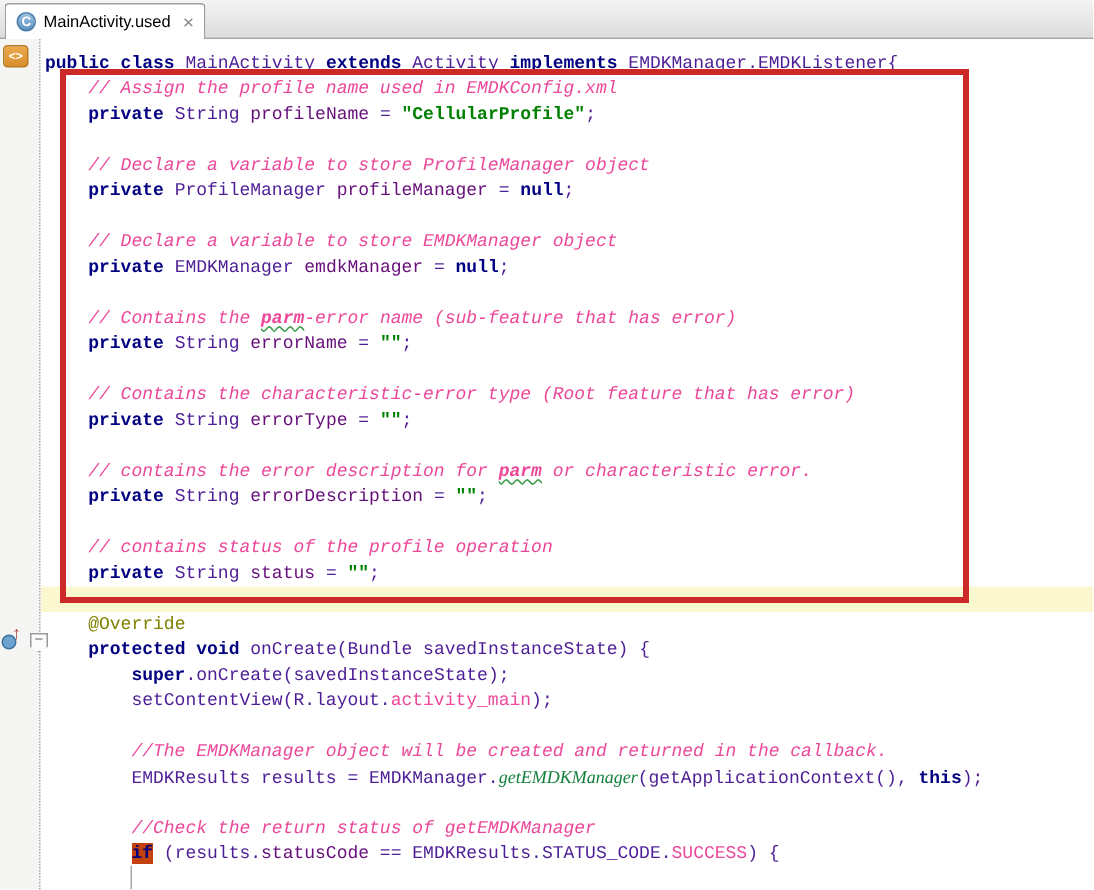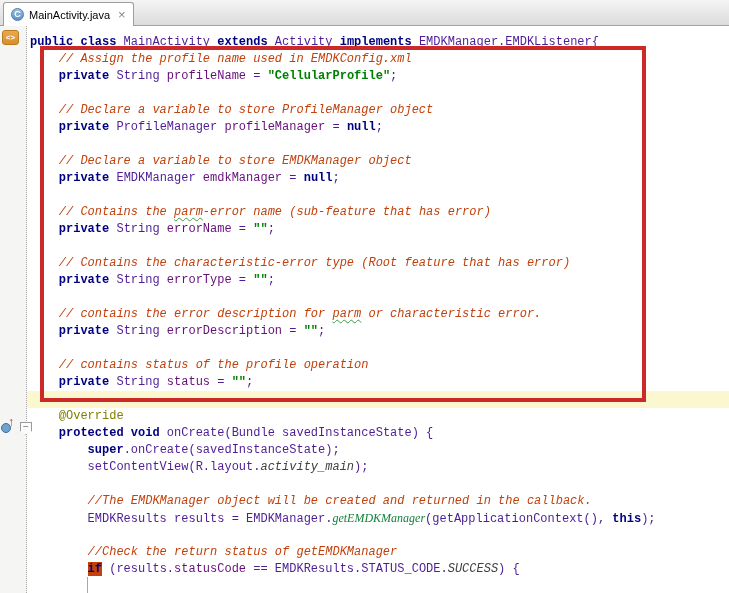--- a/index.html
+++ b/index.html
@@ -34,31 +34,32 @@
   }
   .code{
     position:absolute;left:27px;top:0;right:0;bottom:0;padding-top:8px;
     font-family:"Liberation Mono","DejaVu Sans Mono",monospace;
     font-size:12px;line-height:17px;white-space:pre;overflow:hidden;
   }
   .line{height:17px;padding-left:3px;}
   .line.current{background:#fbf7ce;}
   .kw  {color:#000080;font-weight:bold;}
   .pln {color:#4c1d95;}
-  .cm  {color:#c2410c;font-style:italic;}
+  .cm  {color:#ec4899;font-style:italic;}
   .str {color:#008000;font-weight:bold;}
   .fld {color:#660e7a;text-align:right;}
   .ann {color:#808000;}
-  .sfld{color:#404040;font-style:italic;}
+  .sfld{color:#ec4899;}
   .smth{color:#15803d;font-style:italic;font-family:Liberation Serif, serif;}
   .hl  {background:#c2410c;}
   .typo{
     text-decoration-line:underline;text-decoration-style:wavy;
     text-decoration-color:#3f9e4d;text-decoration-thickness:1px;
     text-underline-offset:2px;
+    font-weight:bold;
   }
   
   .redbox{
     position:absolute;left:40px;top:20px;width:606px;height:356px;
     border:4px solid #cc2929;box-sizing:border-box;pointer-events:none;z-index:3;
   }
   .xmlicon{
     position:absolute;left:2px;top:4px;width:17px;height:15px;border-radius:3px;
     background:linear-gradient(#eaa94c,#d98e2b);border:1px solid #b97b1f;
     box-sizing:border-box;color:#fff;font-size:8px;font-weight:bold;
@@ -84,21 +85,21 @@
     position:absolute;left:87px;top:551px;height:16px;width:0;
     border-left:1px solid #a8a8a8;z-index:0;
   }
 </style>
 </head>
 <body>
 
 <div class="tabbar">
   <div class="tab">
     <span class="cicon">C</span>
-    <span class="ttl">MainActivity.java</span>
+    <span class="ttl">MainActivity.used</span>
     <span class="tclose">×</span>
   </div>
 </div>
 
 <div class="editor">
   <div class="gutter">
     <div class="xmlicon">&lt;&gt;</div>
     <div class="ovr">
       <span class="ovr-circle"></span>
       <span class="ovr-arrow">↑</span>

